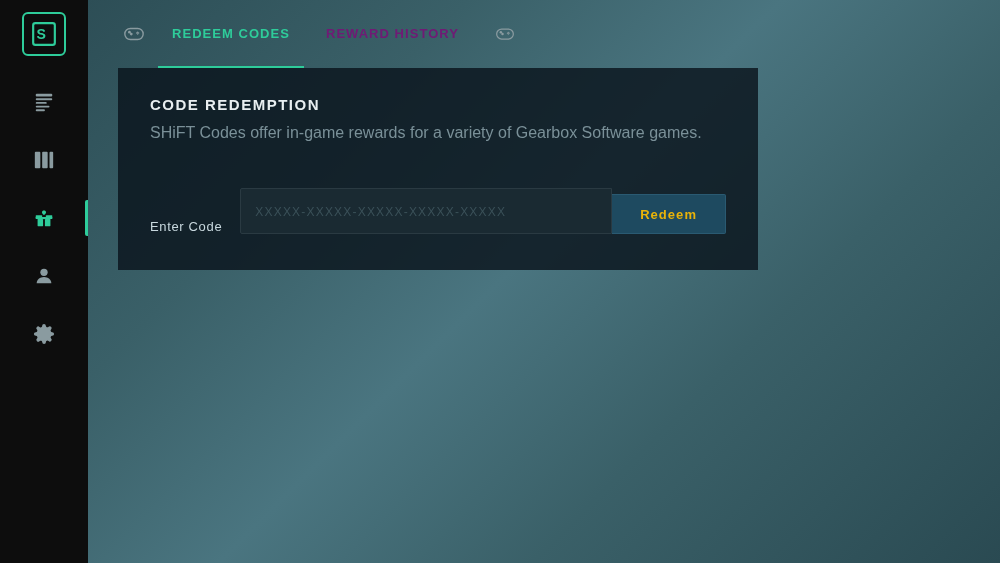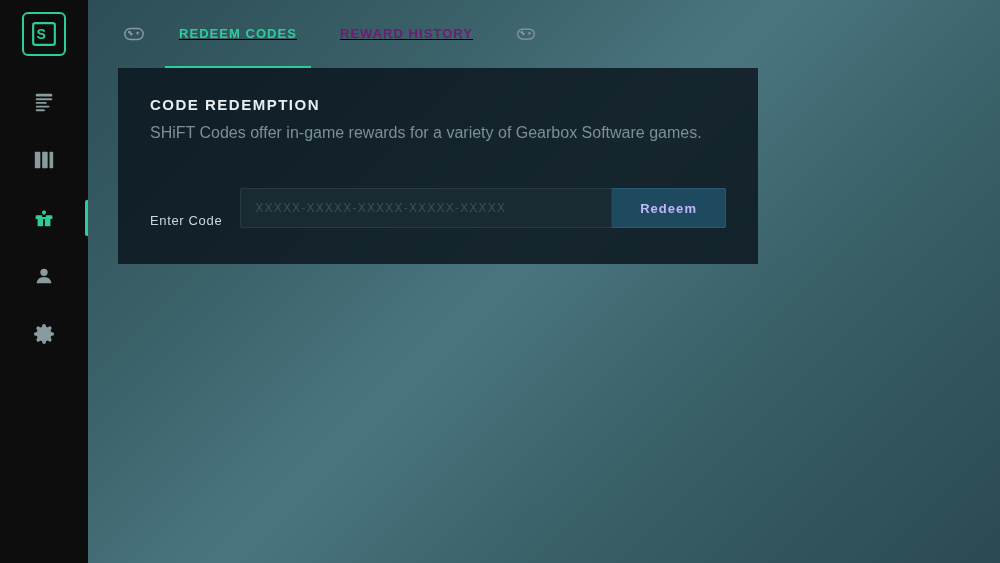--- a/index.html
+++ b/index.html
@@ -90,22 +90,21 @@
       flex-direction: column;
       padding: 0 30px;
       overflow: hidden;
     }
 
     
     .top-nav {
       display: flex;
       align-items: center;
       height: 68px;
-      gap: 15px;
-      text-decoration: underline;
+      gap: 8px;
     }
 
     .nav-icon {
       width: 32px;
       height: 32px;
       display: flex;
       align-items: center;
       justify-content: center;
       color: #8a9ba0;
     }
@@ -187,47 +186,47 @@
       font-size: 13px;
       color: #c8d8de;
       font-weight: 500;
       letter-spacing: 0.05em;
       white-space: nowrap;
       margin-right: 18px;
     }
 
     .code-input {
       flex: 1;
-      height: 40px;
+      height: 46px;
       background: #1a2a32;
       border: 1px solid #2a3a42;
       border-radius: 2px 0 0 2px;
       outline: none;
       padding: 0 14px;
-      font-size: 11px;
+      font-size: 13px;
       color: #4a6068;
       letter-spacing: 0.08em;
       text-transform: uppercase;
       caret-color: #2ecc9a;
     }
 
     .code-input::placeholder {
       color: #3a5058;
       letter-spacing: 0.1em;
       font-size: 12px;
     }
 
     .redeem-button {
       height: 40px;
       padding: 0 28px;
       background: #1e4a60;
       border: 1px solid #2a5a72;
       border-left: none;
       border-radius: 0 2px 2px 0;
-      color: #c4b5fd;
+      color: #eab308;
       font-size: 13px;
       font-weight: 600;
       letter-spacing: 0.08em;
       cursor: pointer;
       white-space: nowrap;
       text-transform: none;
     }
   </style>
 </head>
 <body>

